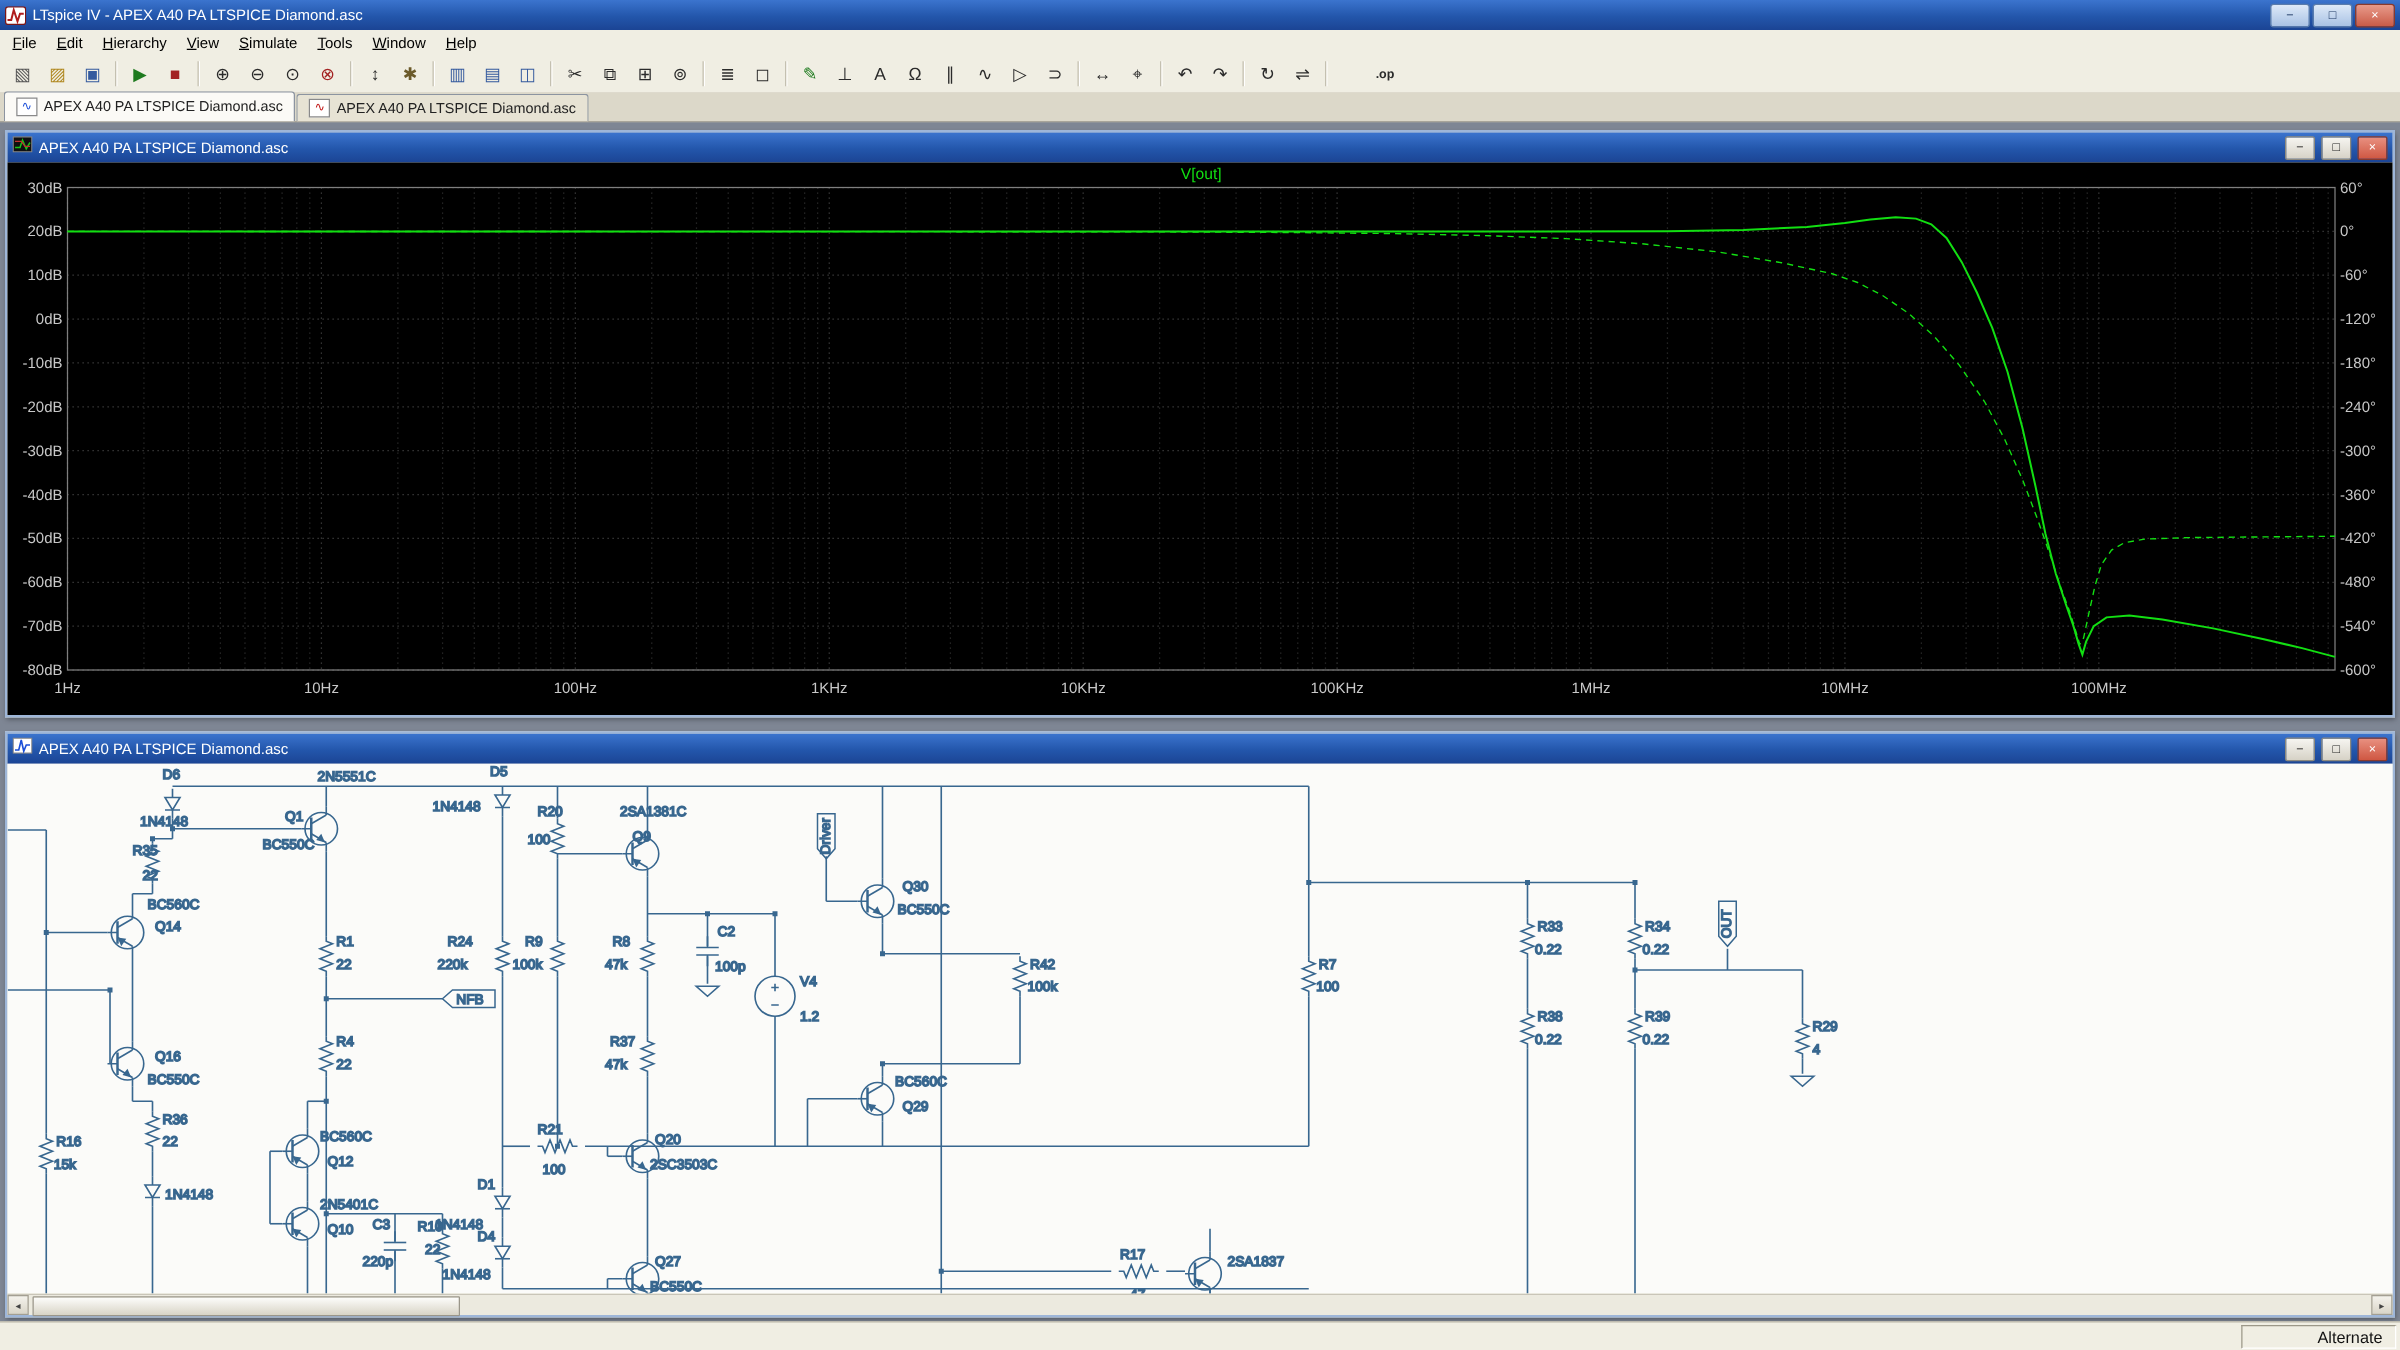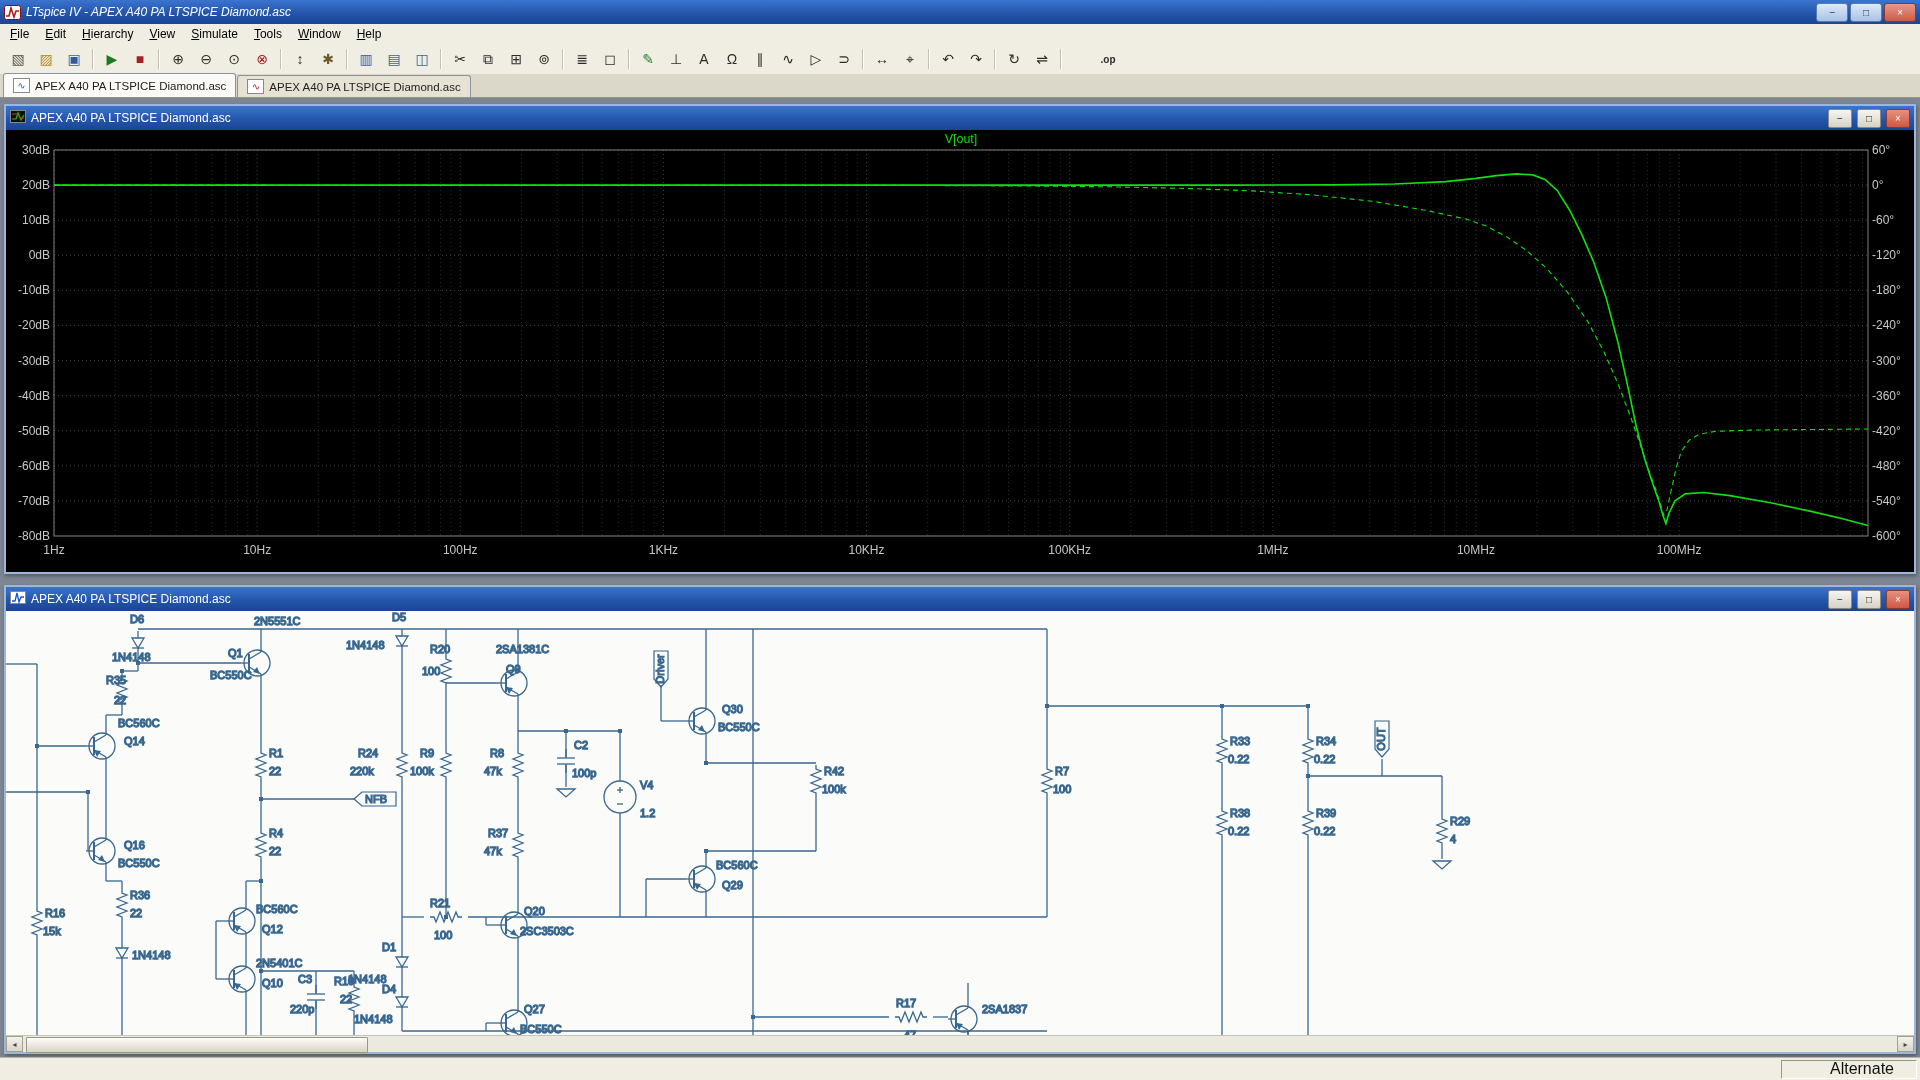--- a/index.html
+++ b/index.html
@@ -2,21 +2,21 @@
 <html><head>
 <meta charset="utf-8">
 <style>
   html,body{margin:0;padding:0;width:1920px;height:1080px;overflow:hidden;
     font-family:"Liberation Sans",sans-serif;background:#7e8694;-webkit-font-smoothing:antialiased;}
   #app{position:relative;width:1920px;height:1080px;}
 
   
   #titlebar{position:absolute;top:0;left:0;right:0;height:24px;
     background:linear-gradient(180deg,#3b74ce 0%,#2356ab 55%,#1b4494 100%);
-    display:flex;align-items:center;padding:0 4px;box-sizing:border-box;font-style:italic;}
+    display:flex;align-items:center;padding:0 4px;box-sizing:border-box;}
   .app-icon{width:17px;height:15px;margin-right:5px;flex:0 0 auto;}
   #titlebar .title-text{color:#fff;font-size:12px;flex:1;white-space:nowrap;overflow:hidden;}
   .win-controls{display:flex;gap:2px;}
   .wbtn{width:30px;height:17px;border:1px solid #5a7cab;border-radius:3px;
     background:linear-gradient(#dde9f8,#a9c2e4);color:#15305c;font-size:10px;line-height:15px;
     display:flex;align-items:center;justify-content:center;}
   .wbtn.close{background:linear-gradient(#e89a8a,#c95b47);color:#fff;border-color:#8a3a2c;}
 
   #menubar{position:absolute;top:24px;left:0;right:0;height:20px;background:#f0eee3;
     display:flex;align-items:center;padding-left:2px;font-size:12px;color:#000;}
@@ -59,21 +59,21 @@
   .sarrow{position:absolute;top:0;width:17px;height:16px;background:linear-gradient(#f4f2ec,#d9d5c8);
     border:1px solid #a39f92;box-sizing:border-box;display:flex;align-items:center;justify-content:center;
     font-size:8px;color:#444;}
   .sarrow.left{left:0;} .sarrow.right{right:0;}
   .sthumb{position:absolute;top:1px;left:20px;width:340px;height:14px;
     background:linear-gradient(#fdfdfb,#d8d4c6);border:1px solid #9a968a;border-radius:1px;}
 
   #statusbar{position:absolute;bottom:0;left:0;right:0;height:22px;background:#f0eee3;
     border-top:1px solid #b8b4a6;display:flex;align-items:center;justify-content:flex-end;}
   .status-cell{width:112px;height:17px;border:1px solid;border-color:#9b9788 #ffffff #ffffff #9b9788;
-    display:flex;align-items:center;justify-content:flex-end;padding-right:22px;font-size:16px;
+    display:flex;align-items:center;justify-content:flex-end;padding-right:10px;font-size:13px;
     color:#111;margin-right:3px;background:#f0eee3;}
 
   svg text{font-family:"Liberation Sans",sans-serif;}
 </style>
 </head>
 <body>
 
 <div id="app">
 
   <div id="titlebar">

